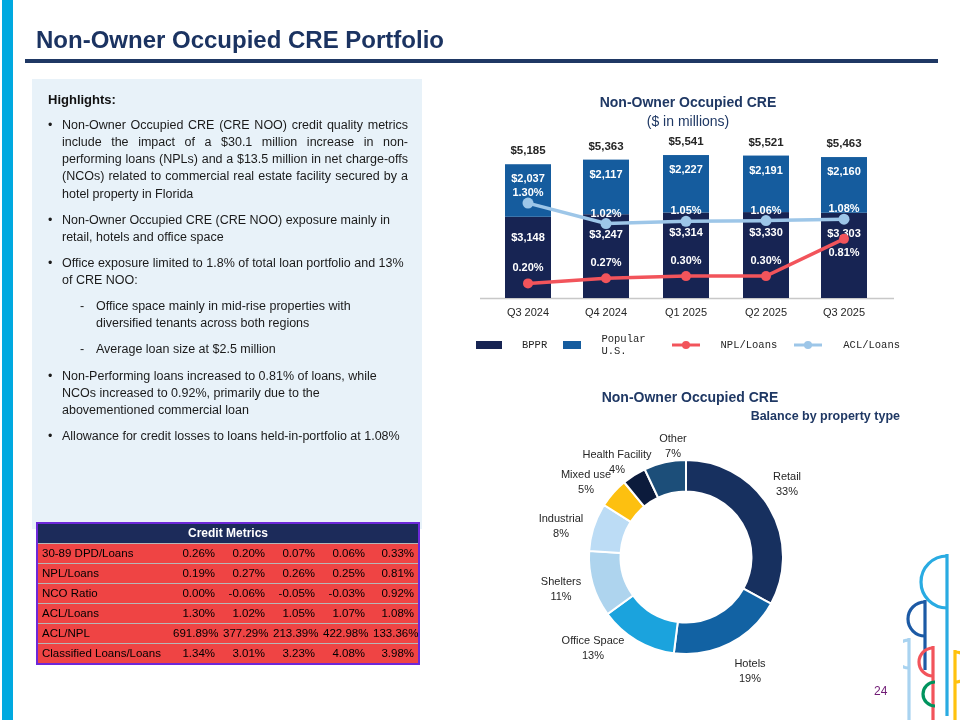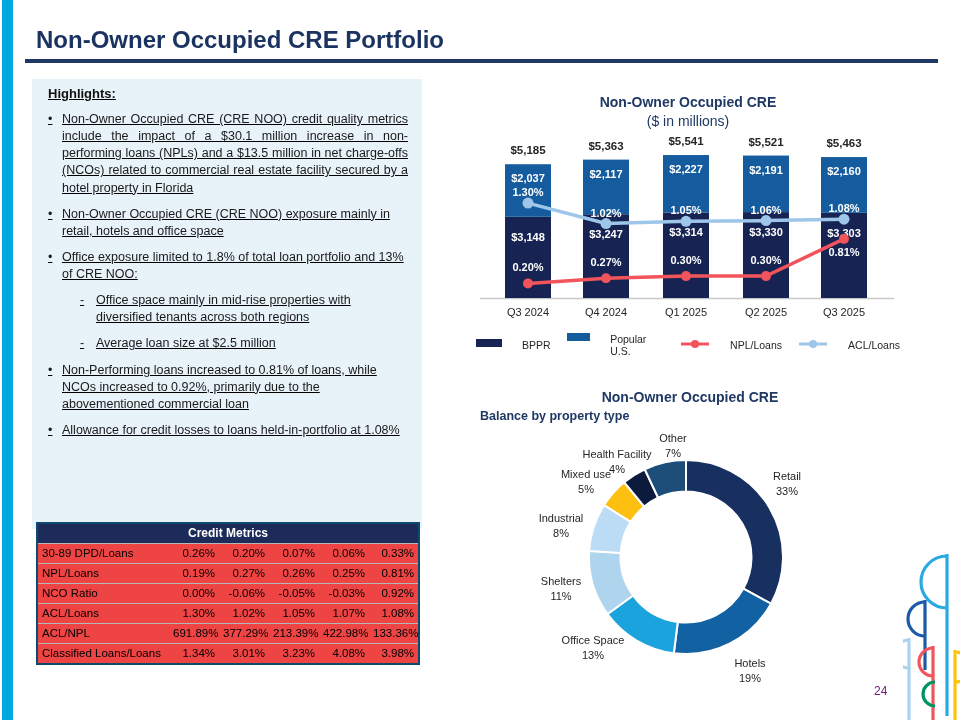--- a/index.html
+++ b/index.html
@@ -8,60 +8,60 @@
   .slide{position:absolute;left:0;top:0;width:960px;height:720px;background:#fff;}
 
   .accent-bar{position:absolute;left:2px;top:0;width:11px;height:720px;background:#00a9e0;}
 
   .slide-title{position:absolute;left:36px;top:26px;width:880px;
        font-size:24px;font-weight:bold;color:#1b3361;}
   .title-rule{position:absolute;left:25px;top:59px;width:913px;height:4px;background:#1f3864;}
 
   
   .highlights{position:absolute;left:32px;top:79px;width:390px;height:450px;
-       background:#e8f2f9;box-sizing:border-box;padding:5px 14px;overflow:hidden;text-decoration:underline;}
+       background:#e8f2f9;box-sizing:border-box;padding:11px 14px;overflow:hidden;}
   .hl-heading{font-size:13px;font-weight:bold;color:#111;margin:2px 0 10px 2px;}
   .hl-item{display:flex;font-size:12.5px;line-height:1.37;color:#1a1a1a;margin-bottom:9px;}
   .hl-item.l1{padding-left:2px;}
   .hl-item.l1 .marker{flex:none;width:14px;}
   .hl-item.l2{padding-left:34px;}
   .hl-item.l2 .marker{flex:none;width:16px;}
   .hl-item .txt{flex:1;}
   .hl-item.just .txt{text-align:justify;}
 
   
   .metrics-table{position:absolute;left:36px;top:522px;width:384px;
-       border-collapse:collapse;border:2px solid #0c4a6e;table-layout:fixed;}
+       border-collapse:collapse;border:2px solid #6d28d9;table-layout:fixed;}
   .metrics-table td{padding:2px 4px 3px;line-height:14px;}
   .metrics-table .t-title td{background:#1c2b5a;color:#fff;font-weight:bold;
        text-align:center;font-size:12px;}
   .metrics-table .t-head td{background:#1c2b5a;color:#fff;font-weight:bold;
        font-size:11.5px;text-align:right;}
   .metrics-table .t-head td:first-child{text-align:left;}
   .metrics-table tbody td{background:#ef4444;color:#000;font-size:11.5px;
        text-align:right;border-top:1px solid #b7b7b7;}
   .metrics-table tbody td:first-child{text-align:left;}
 
   
   .bar-chart{position:absolute;left:476px;top:92px;width:424px;}
   .bc-title{font-size:14px;font-weight:bold;color:#1f3864;text-align:center;line-height:20px;}
   .bc-sub{font-size:14px;color:#1f3864;text-align:center;line-height:18px;}
   .bar-legend{display:flex;justify-content:center;align-items:center;gap:16px;
        margin-top:5px;font-size:10.5px;color:#262626;}
-  .bar-legend .item{display:flex;align-items:flex-start;gap:20px;}
+  .bar-legend .item{display:flex;align-items:center;gap:20px;font-family:Liberation Mono, monospace;}
   .bar-legend .sw{display:inline-block;width:26px;height:8px;}
   svg text{font-family:"Liberation Sans",sans-serif;}
   .wlab{fill:#ffffff;font-size:11px;font-weight:bold;text-anchor:middle;}
   .tlab{fill:#262626;font-size:11.5px;font-weight:bold;text-anchor:middle;}
   .cat{fill:#262626;font-size:11px;text-anchor:middle;}
 
   
   .donut-chart{position:absolute;left:480px;top:388px;width:420px;}
   .dc-title{font-size:14px;font-weight:bold;color:#1f3864;text-align:center;line-height:18px;}
-  .dc-sub{font-size:12.5px;font-weight:600;color:#1f3864;text-align:left;line-height:20px;}
+  .dc-sub{font-size:12.5px;font-weight:600;color:#1f3864;text-align:right;line-height:20px;}
   .dlab{fill:#262626;font-size:11px;text-anchor:middle;}
 
   .logo{position:absolute;left:903px;top:550px;}
   .page-number{position:absolute;left:874px;top:684px;font-size:12px;color:#701a75;}
 </style>
 </head>
 <body>
 
 <div class="slide">
   <div class="accent-bar"></div>

